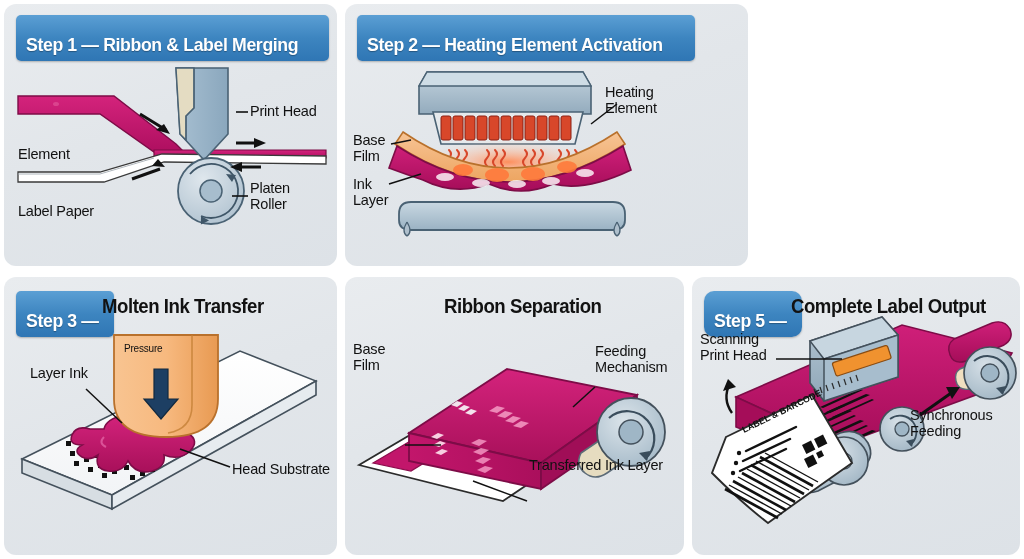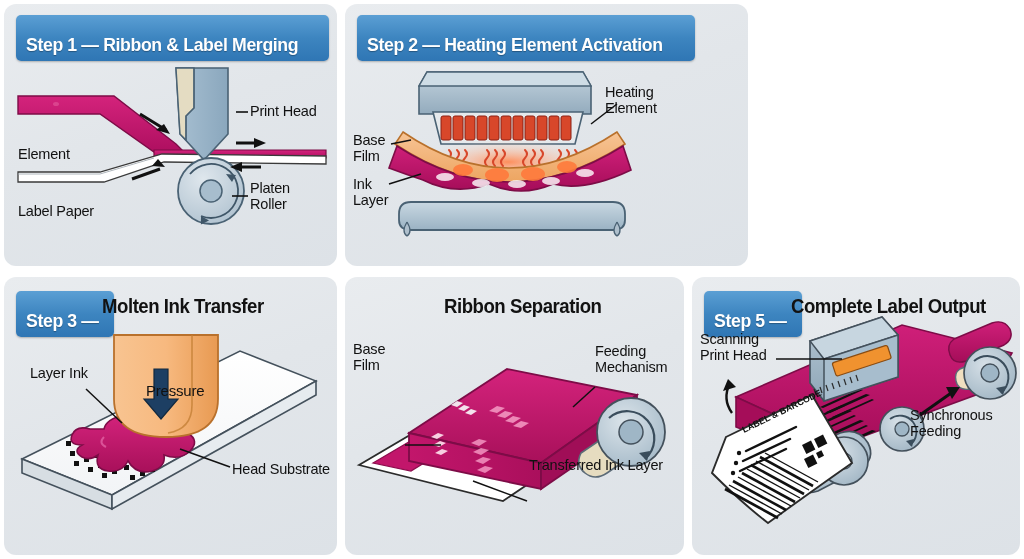--- a/index.html
+++ b/index.html
@@ -298,21 +298,21 @@
       <path d="M110,58 L214,58 L214,122 Q214,160 162,160 Q110,160 110,122 Z" fill="url(#head3)" stroke="#b9712c" stroke-width="1.8"></path>
       <path d="M188,58 L188,128 Q188,152 164,156" fill="none" stroke="#c47f36" stroke-width="1.6" opacity=".8"></path>
 
       <path d="M150,92 L164,92 L164,122 L174,122 L157,142 L140,122 L150,122 Z" fill="#1d3f63" stroke="#12293f" stroke-width="1.2"></path>
 
       <line x1="82" y1="112" x2="118" y2="146" stroke="#111" stroke-width="1.5"></line>
       <line x1="176" y1="172" x2="226" y2="190" stroke="#111" stroke-width="1.5"></line>
     </svg>
 
     <div class="lbl" style="left:26px; top:88px;">Layer Ink</div>
-    <div class="lbl" style="left:142px; top:66px; font-size:15px;margin-top:40px;">Pressure</div>
+    <div class="lbl" style="left:120px; top:66px; font-size:10px;">Pressure</div>
     <div class="lbl" style="left:228px; top:184px;">Head Substrate</div>
   </div>
 
   <div class="panel" style="left:345px; top:277px; width:339px; height:278px;">
     <div class="title-outside" style="left:99px; top:18px;">Ribbon Separation</div>
 
     <svg class="svgwrap" width="339" height="278" viewBox="0 0 339 278">
       <defs>
         <linearGradient id="rib4a" x1="0" y1="0" x2="1" y2="0">
           <stop offset="0" stop-color="#c2166b"></stop>
@@ -377,21 +377,21 @@
     </svg>
 
     <div class="lbl" style="left:8px; top:64px;">Base
 Film</div>
     <div class="lbl" style="left:250px; top:66px;">Feeding
 Mechanism</div>
     <div class="lbl" style="left:184px; top:180px;">Transferred Ink Layer</div>
   </div>
 
   <div class="panel" style="left:692px; top:277px; width:328px; height:278px;">
-    <div class="badge" style="left:12px; top:14px;">
+    <div class="badge" style="left:12px; top:14px;border-radius:10px;">
       <span class="badge-text">Step 5 —</span>
     </div>
     <div class="title-outside" style="left:99px; top:18px;">Complete Label Output</div>
 
     <svg class="svgwrap" width="328" height="278" viewBox="0 0 328 278">
       <defs>
         <linearGradient id="rib5" x1="0" y1="0" x2="0" y2="1">
           <stop offset="0" stop-color="#cf1f79"></stop>
             <stop offset="1" stop-color="#a50d59"></stop>
         </linearGradient>

